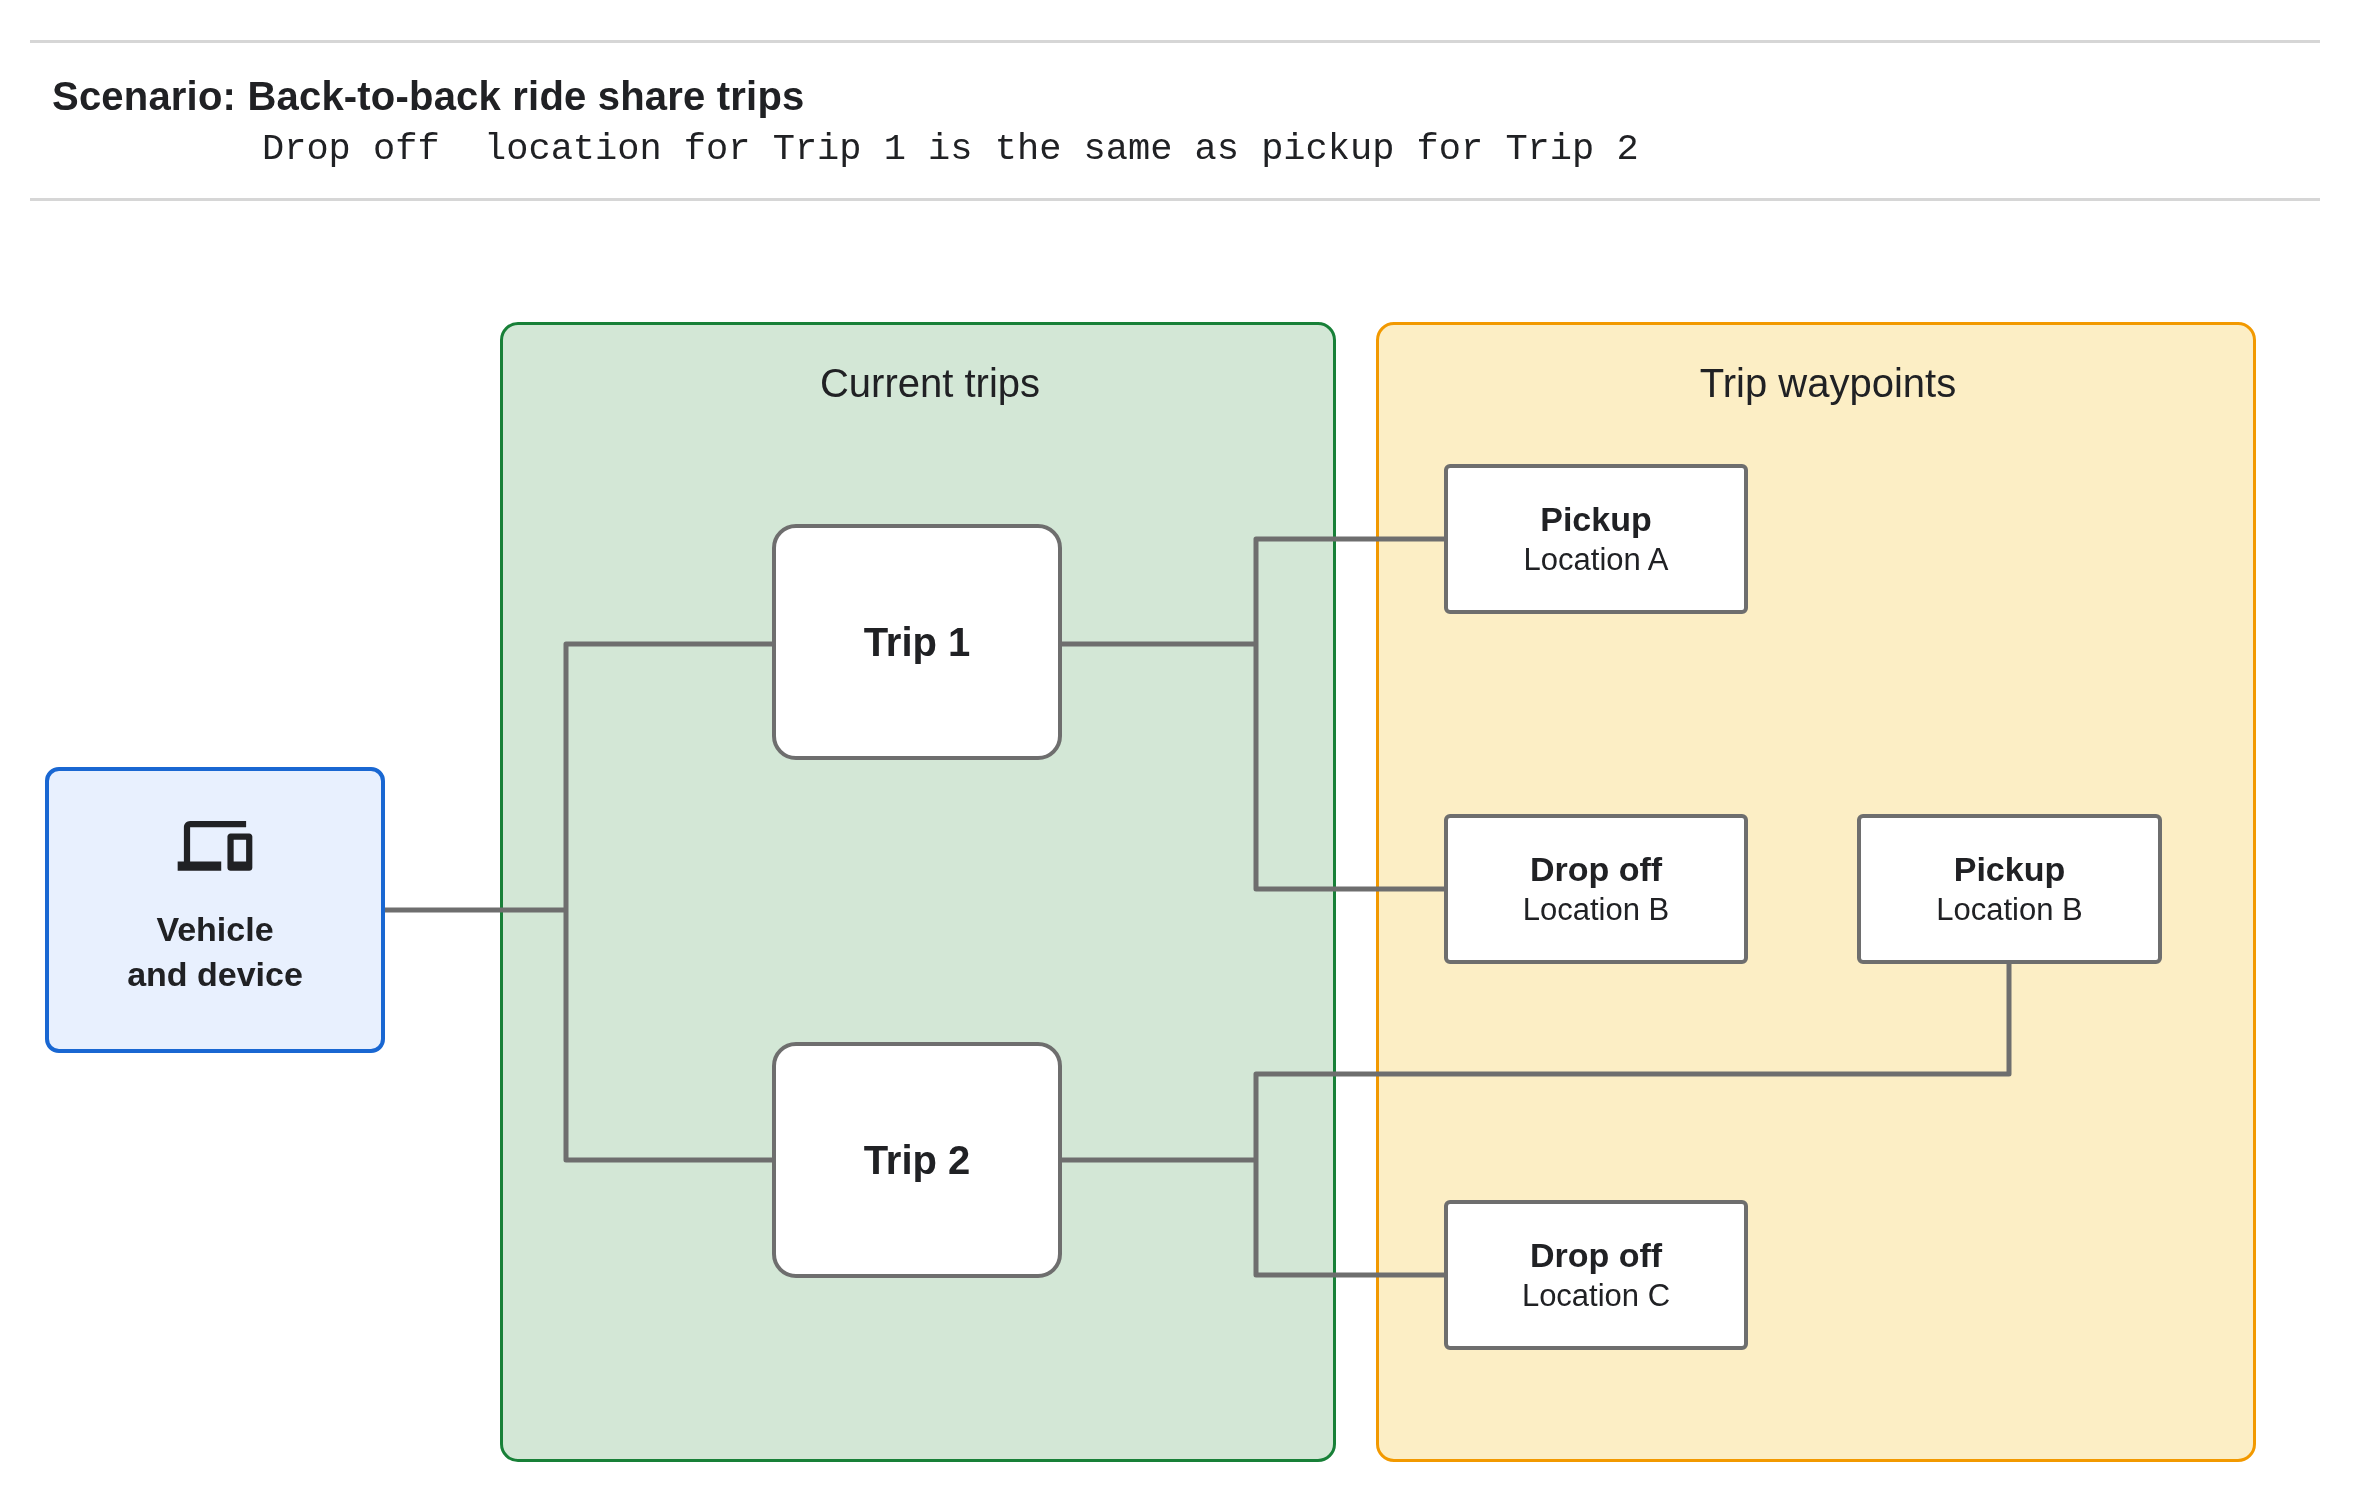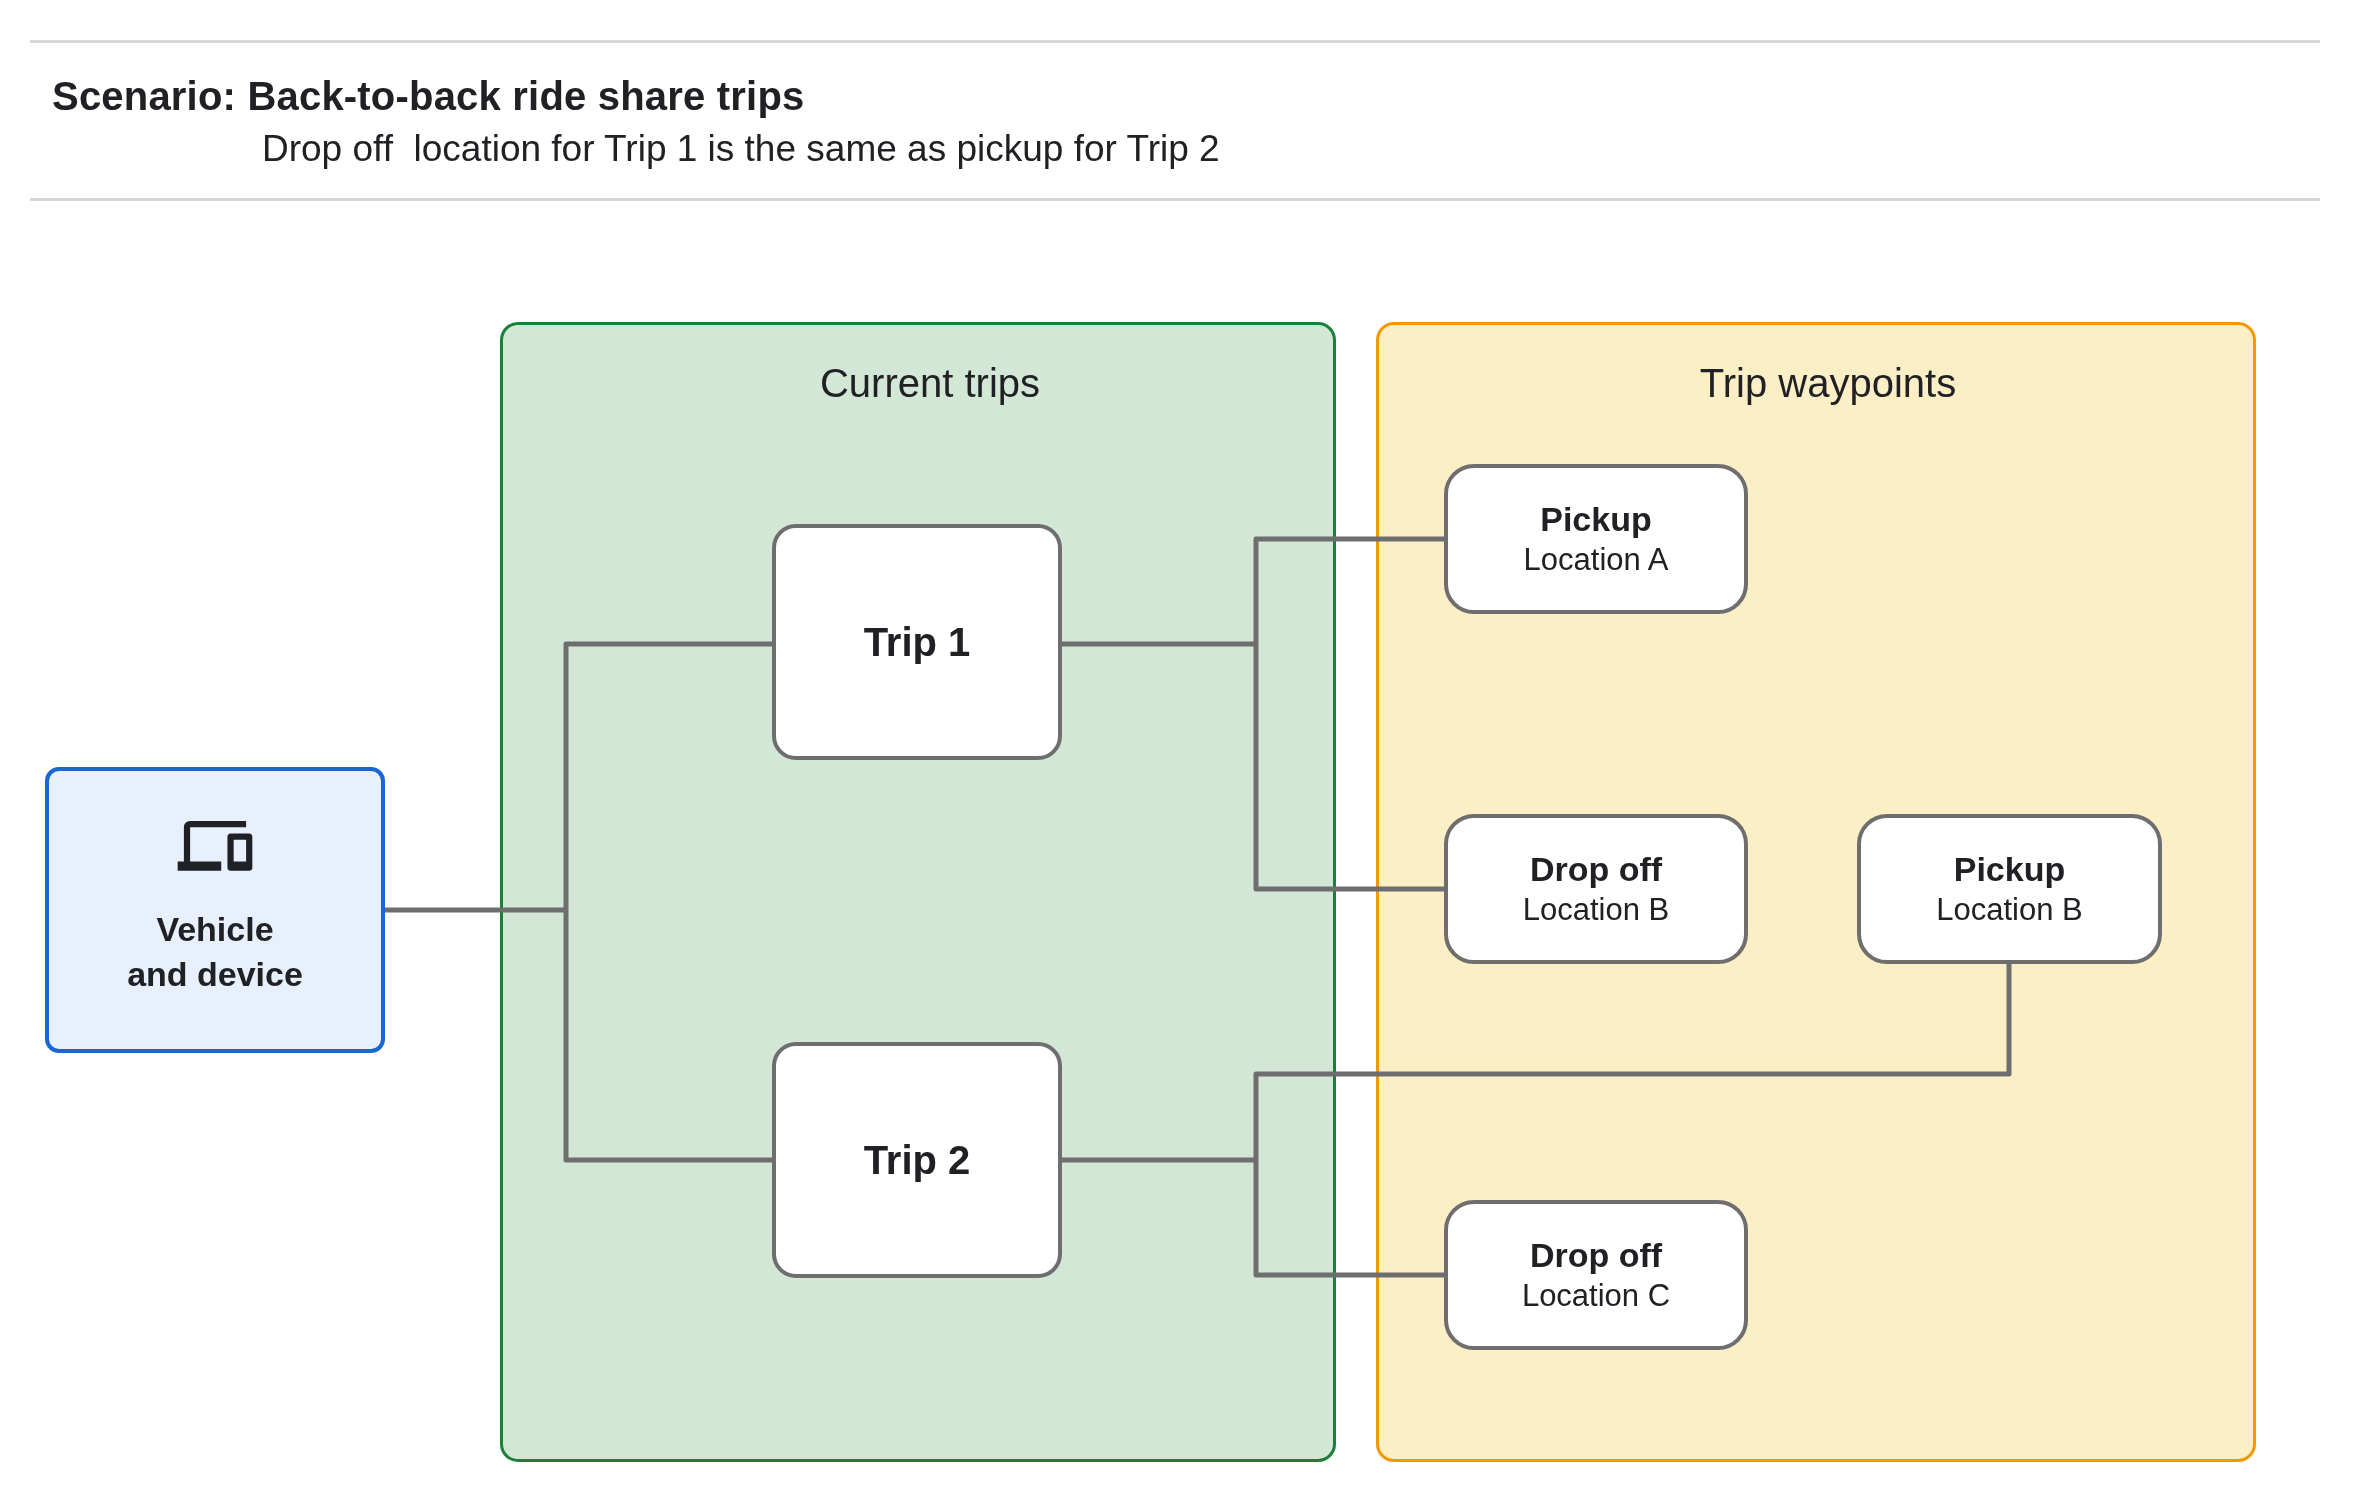--- a/index.html
+++ b/index.html
@@ -43,20 +43,21 @@
     letter-spacing:0.2px;
     white-space:pre-wrap;
   }
   .hdr-subtitle{
     position:absolute;
     left:262px;
     top:128px;
     font-size:37px;
     font-weight:normal;
     white-space:pre-wrap;
+    font-family:Liberation Mono, monospace;
   }
   .panel{
     position:absolute;
     top:322px;
     height:1140px;
     border-radius:18px;
     box-sizing:border-box;
     border:3px solid;
   }
   .panel.green{
@@ -126,21 +127,21 @@
   .node.trip{
     left:772px; width:290px; height:236px;
     border-radius:24px;
     font-size:40px;
     font-weight:bold;
   }
   .node.trip1{top:524px;}
   .node.trip2{top:1042px;}
   .node.waypoint{
     width:304px; height:150px;
-    border-radius:30px;
+    border-radius:6px;
   }
   .node.pickup-a{left:1444px; top:464px;}
   .node.dropoff-b{left:1444px; top:814px;}
   .node.pickup-b{left:1857px; top:814px; width:305px;}
   .node.dropoff-c{left:1444px; top:1200px;}
   .wp-title{
     font-size:34px;
     font-weight:bold;
     line-height:42px;
   }

